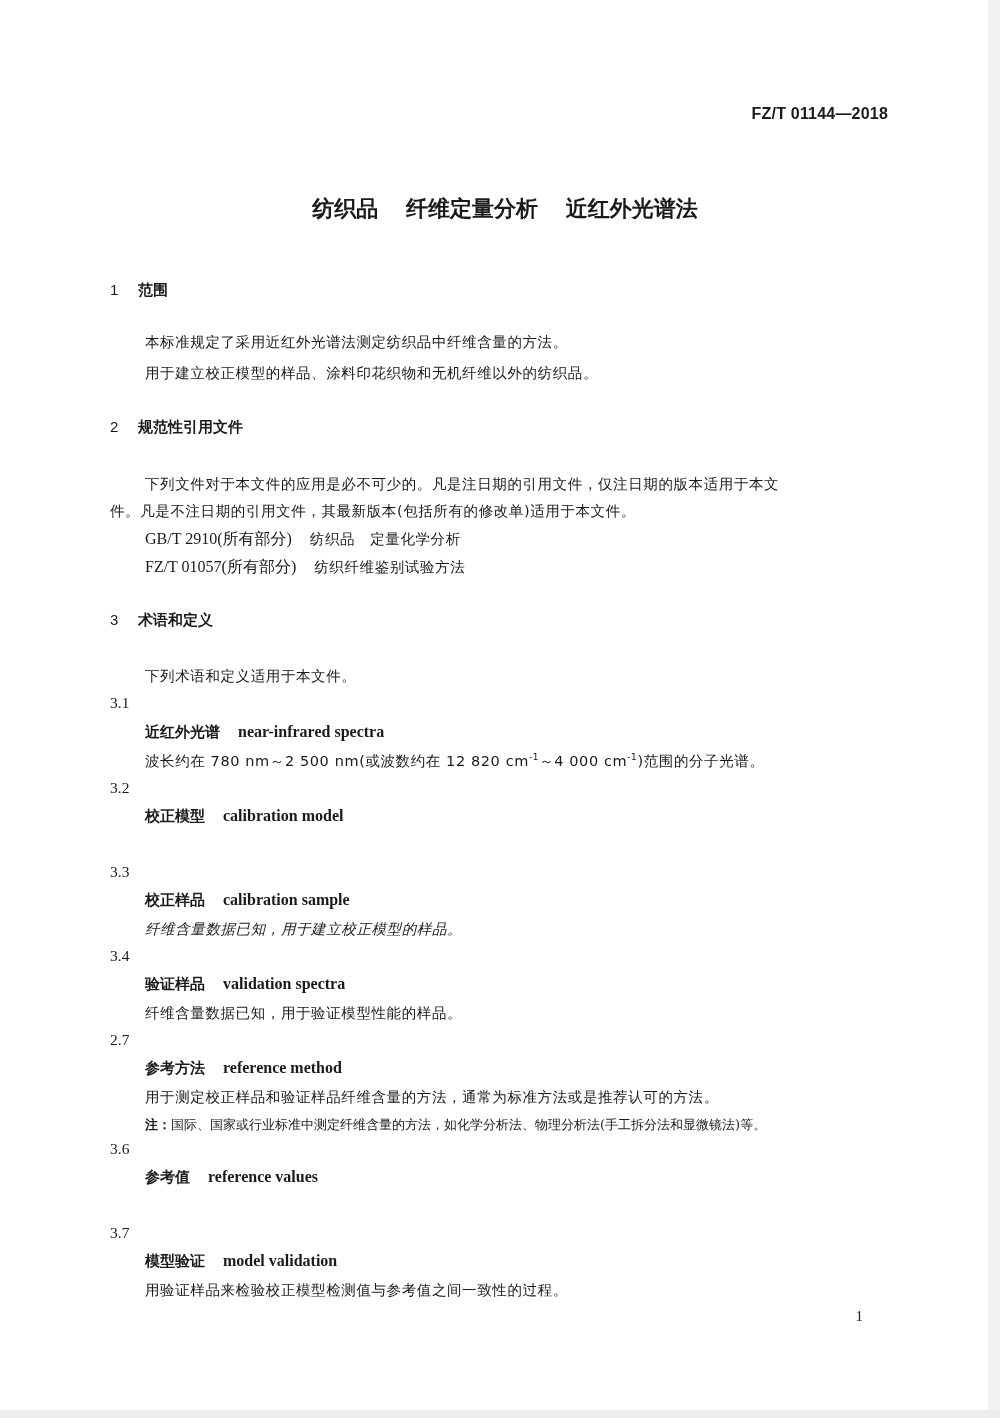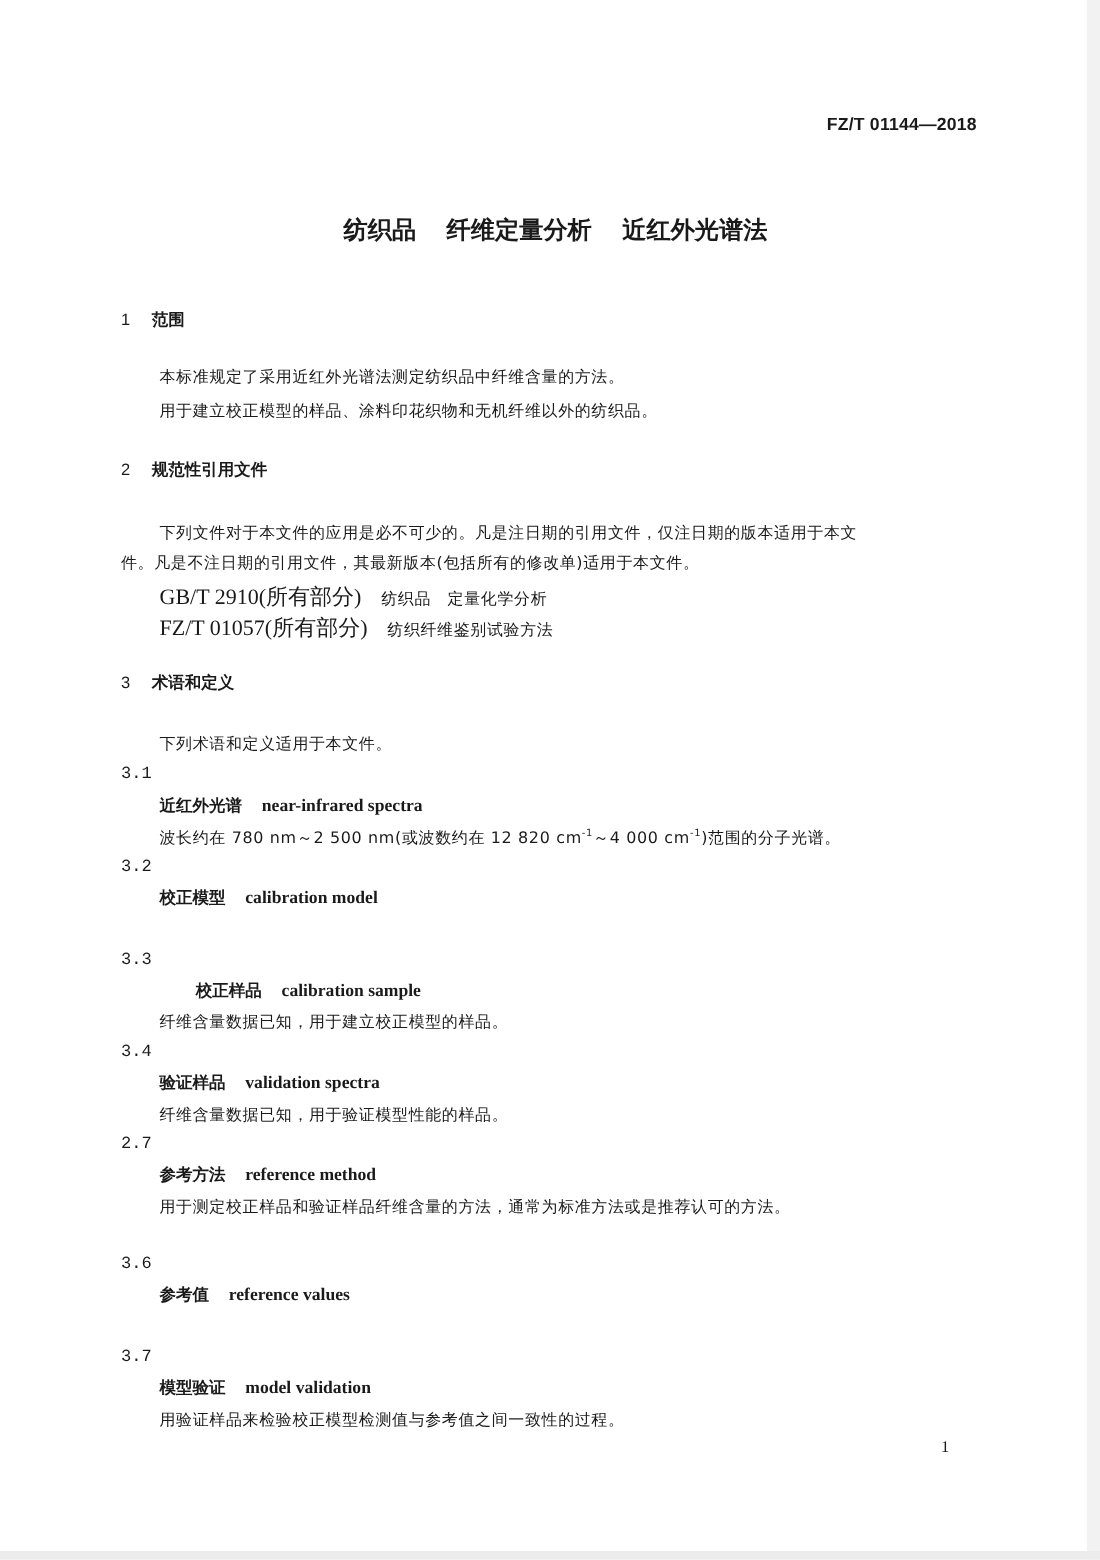--- a/index.html
+++ b/index.html
@@ -11,27 +11,27 @@
   .std-code { position:absolute; top:105px; right:100px; font-family:"Liberation Sans", sans-serif;
               font-weight:bold; font-size:16px; letter-spacing:0.2px; }
   .watermark { position:absolute; left:203px; top:130px; font-family:"Liberation Sans", sans-serif;
                font-weight:bold; font-size:80px; color:#e6e6e6; letter-spacing:-1px; line-height:80px; }
   .title { position:absolute; top:194px; left:0; width:1010px; text-align:center;
            font-family:"DejaVu Sans", sans-serif; font-weight:bold; font-size:22px; word-spacing:0; }
   .title span { margin:0 10px; }
   .abs { position:absolute; white-space:nowrap; font-size:15.5px; }
   .h { font-family:"DejaVu Sans", sans-serif; font-weight:bold; font-size:15px; }
   .h .num { display:inline-block; width:28px; font-family:"Liberation Sans", sans-serif; font-weight:normal; }
-  .clause { font-family:Liberation Mono, monospace; font-size:15.5px; }
+  .clause { font-family:Liberation Serif, serif; font-size:15.5px; }
   .term { font-weight:bold; font-family:"DejaVu Sans", sans-serif; font-size:15px; }
   .term .en { font-family:"Liberation Serif", serif; font-size:16px; margin-left:18px; }
   .note { font-size:13px; }
   .note .lbl { font-weight:bold; }
   .body { font-family:"DejaVu Sans", sans-serif; font-size:14.5px; letter-spacing:0.6px; }
-  .ref .code { font-family:"Liberation Serif", serif; font-size:20px; letter-spacing:0; }
+  .ref .code { font-family:"Liberation Serif", serif; font-size:16px; letter-spacing:0; }
   .ref .gap { display:inline-block; width:18px; }
   sup { font-size:9px; vertical-align:6px; }
   .pageno { position:absolute; right:125px; top:1308px; font-family:"Liberation Serif", serif; font-size:15px; }
 </style>
 </head>
 <body>
 
 <div class="page">
 
   <div class="std-code">FZ/T 01144—2018</div>
@@ -72,36 +72,39 @@
   <div class="abs body" style="left:145px; top:752px;">
     <span>波长约在 780 nm～2 500 nm(或波数约在 12 820 cm</span><sup>-1</sup><span>～4 000 cm</span><sup>-1</sup><span>)范围的分子光谱。</span>
   </div>
 
   <div class="abs clause" style="left:110px; top:779px;">3.2</div>
   <div class="abs term" style="left:145px; top:807px;">
     <span>校正模型</span><span class="en">calibration model</span>
   </div>
 
   <div class="abs clause" style="left:110px; top:863px;text-align:center;">3.3</div>
-  <div class="abs term" style="left:145px; top:891px;margin-left:33px;">
+  <div class="abs term" style="left:145px; top:891px;">
     <span>校正样品</span><span class="en">calibration sample</span>
   </div>
-  <div class="abs body" style="left:145px; top:920px;">纤维含量数据已知，用于建立校正模型的样品。</div>
+  <div class="abs body" style="left:145px; top:920px;font-style:italic;">纤维含量数据已知，用于建立校正模型的样品。</div>
 
   <div class="abs clause" style="left:110px; top:947px;">3.4</div>
   <div class="abs term" style="left:145px; top:975px;">
     <span>验证样品</span><span class="en">validation spectra</span>
   </div>
   <div class="abs body" style="left:145px; top:1004px;">纤维含量数据已知，用于验证模型性能的样品。</div>
 
   <div class="abs clause" style="left:110px; top:1031px;">2.7</div>
   <div class="abs term" style="left:145px; top:1059px;">
     <span>参考方法</span><span class="en">reference method</span>
   </div>
   <div class="abs body" style="left:145px; top:1088px;">用于测定校正样品和验证样品纤维含量的方法，通常为标准方法或是推荐认可的方法。</div>
+  <div class="abs note" style="left:145px; top:1116px;">
+    <span class="lbl">注：</span><span>国际、国家或行业标准中测定纤维含量的方法，如化学分析法、物理分析法(手工拆分法和显微镜法)等。</span>
+  </div>
 
   <div class="abs clause" style="left:110px; top:1140px;">3.6</div>
   <div class="abs term" style="left:145px; top:1168px;">
     <span>参考值</span><span class="en">reference values</span>
   </div>
 
   <div class="abs clause" style="left:110px; top:1224px;">3.7</div>
   <div class="abs term" style="left:145px; top:1252px;">
     <span>模型验证</span><span class="en">model validation</span>
   </div>

